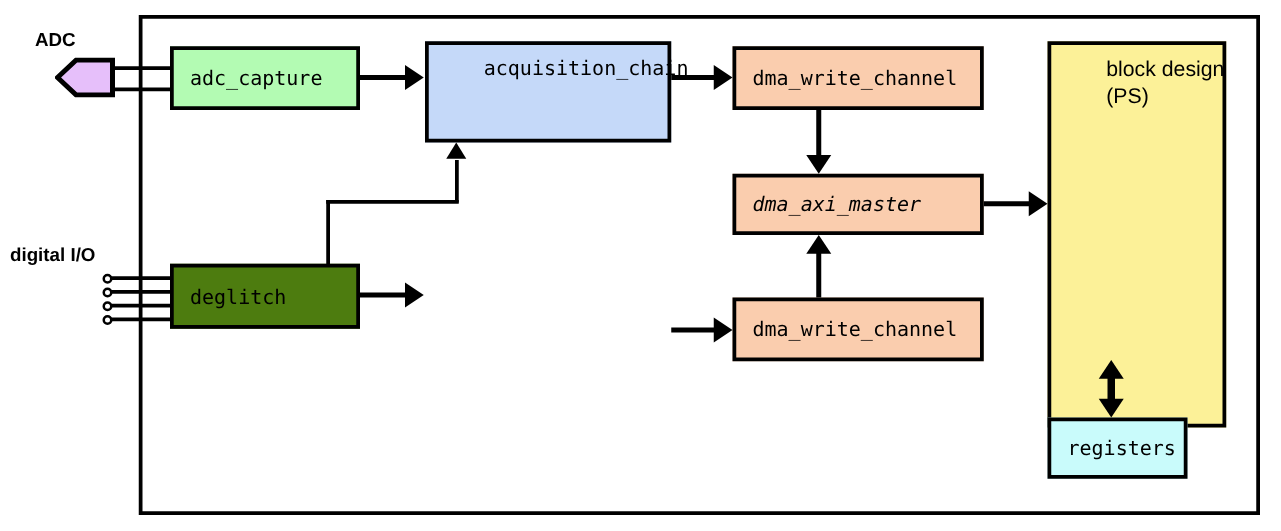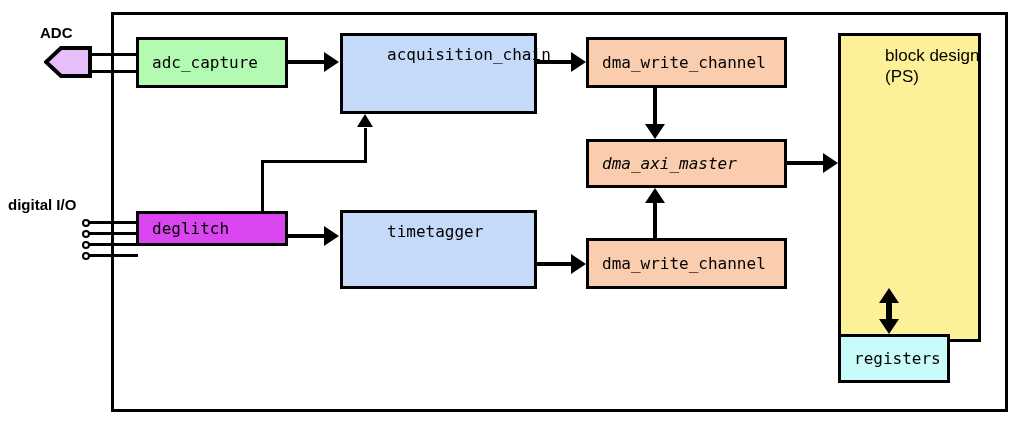--- a/index.html
+++ b/index.html
@@ -141,21 +141,21 @@
     border-bottom: 13px solid #000000;
   }
 </style>
 </head>
 <body>
 
 <div id="canvas">
 
   <div class="outer-container"></div>
 
-  <div class="ext-label" style="left:40px; top:24px;">ADC</div>
+  <div class="ext-label" style="left:28px; top:24px;">ADC</div>
 
   <div class="adc-shape">
     <svg width="48" height="32" viewBox="0 0 48 32">
       <polygon points="17,2 46,2 46,30 17,30 2,16" fill="#e6bffa" stroke="#000000" stroke-width="4" stroke-linejoin="miter"></polygon>
     </svg>
   </div>
 
   <div class="bus-line" style="left:90px; top:53px; width:48px;"></div>
   <div class="bus-line" style="left:90px; top:70px; width:48px;"></div>
 
@@ -175,23 +175,22 @@
 
   <div class="block topalign" style="left:340px; top:33px; width:197px; height:81px; background:#c5d9f9;">acquisition_chain</div>
 
   <div class="block" style="left:586px; top:37px; width:201px; height:51px; background:#facdae;">dma_write_channel</div>
 
   <div class="block topalign sans" style="left:838px; top:33px; width:143px; height:309px; background:#fcf198;">block design
 (PS)</div>
 
   <div class="block" style="left:586px; top:139px; width:201px; height:49px; background:#facdae;font-style:italic;">dma_axi_master</div>
 
-  <div class="block" style="left:136px; top:211px; width:152px; height:35px; background:#d946ef;">deglitch</div>
-
-  <div class="block topalign" style="left:340px; top:210px; width:197px; height:79px; background:#c5d9f9;">timetagger</div>
+  <div class="block" style="left:136px; top:211px; width:152px; height:52px; background:#4d7c0f;">deglitch</div>
+
 
   <div class="block" style="left:586px; top:238px; width:201px; height:51px; background:#facdae;">dma_write_channel</div>
 
   <div class="block" style="left:838px; top:334px; width:112px; height:49px; background:#c9fbfb;">registers</div>
 
   <div class="line-v" style="left:289px; top:60px; height:4px; width:0;"></div>
   <div class="line-h" style="left:288px; top:60px; width:38px;"></div>
   <div class="arrow-right" style="left:324px; top:52px;"></div>
 
   <div class="line-h" style="left:537px; top:60px; width:36px;"></div>

